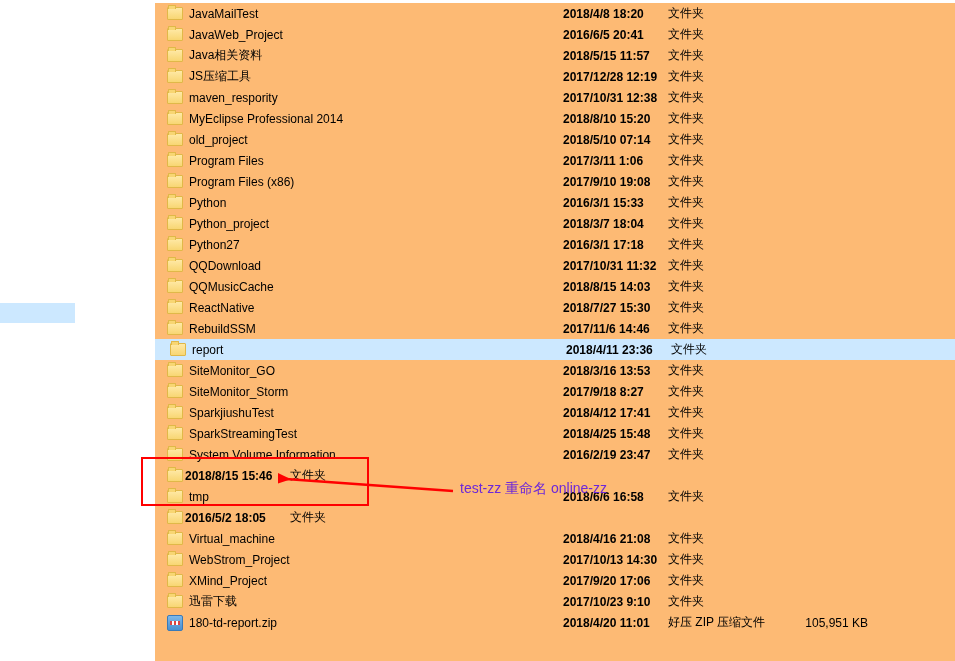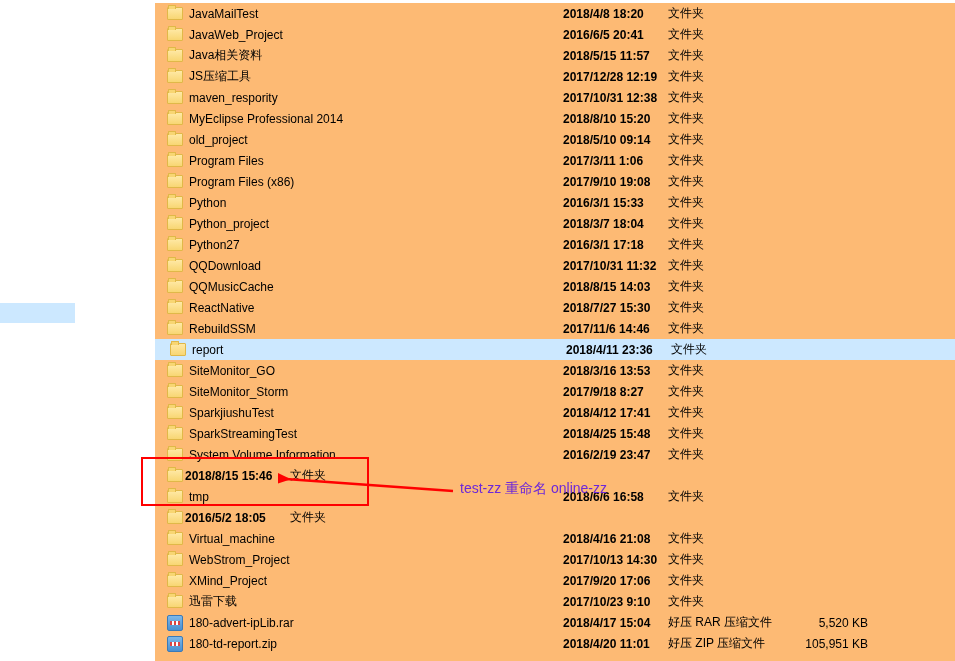--- a/index.html
+++ b/index.html
@@ -191,21 +191,21 @@
       <div class="name-col">MyEclipse Professional 2014</div>
       <div class="date-col">2018/8/10 15:20</div>
       <div class="type-col">文件夹</div>
       <div class="size-col"></div>
     </div>
     <div class="row">
       <div class="icon-col">
         <div class="folder-icon"></div>
       </div>
       <div class="name-col">old_project</div>
-      <div class="date-col">2018/5/10 09:14</div>
+      <div class="date-col">2018/5/10 07:14</div>
       <div class="type-col">文件夹</div>
       <div class="size-col"></div>
     </div>
     <div class="row">
       <div class="icon-col">
         <div class="folder-icon"></div>
       </div>
       <div class="name-col">Program Files</div>
       <div class="date-col">2017/3/11 1:06</div>
       <div class="type-col">文件夹</div>
@@ -390,29 +390,20 @@
       <div class="size-col"></div>
     </div>
     <div class="row">
       <div class="icon-col">
         <div class="folder-icon"></div>
       </div>
       <div class="name-col">迅雷下载</div>
       <div class="date-col">2017/10/23 9:10</div>
       <div class="type-col">文件夹</div>
       <div class="size-col"></div>
-    </div>
-    <div class="row">
-      <div class="icon-col">
-        <div class="rar-icon"></div>
-      </div>
-      <div class="name-col">180-advert-ipLib.rar</div>
-      <div class="date-col">2018/4/17 15:04</div>
-      <div class="type-col">好压 RAR 压缩文件</div>
-      <div class="size-col">5,520 KB</div>
     </div>
     <div class="row">
       <div class="icon-col">
         <div class="zip-icon"></div>
       </div>
       <div class="name-col">180-td-report.zip</div>
       <div class="date-col">2018/4/20 11:01</div>
       <div class="type-col">好压 ZIP 压缩文件</div>
       <div class="size-col">105,951 KB</div>
     </div>

